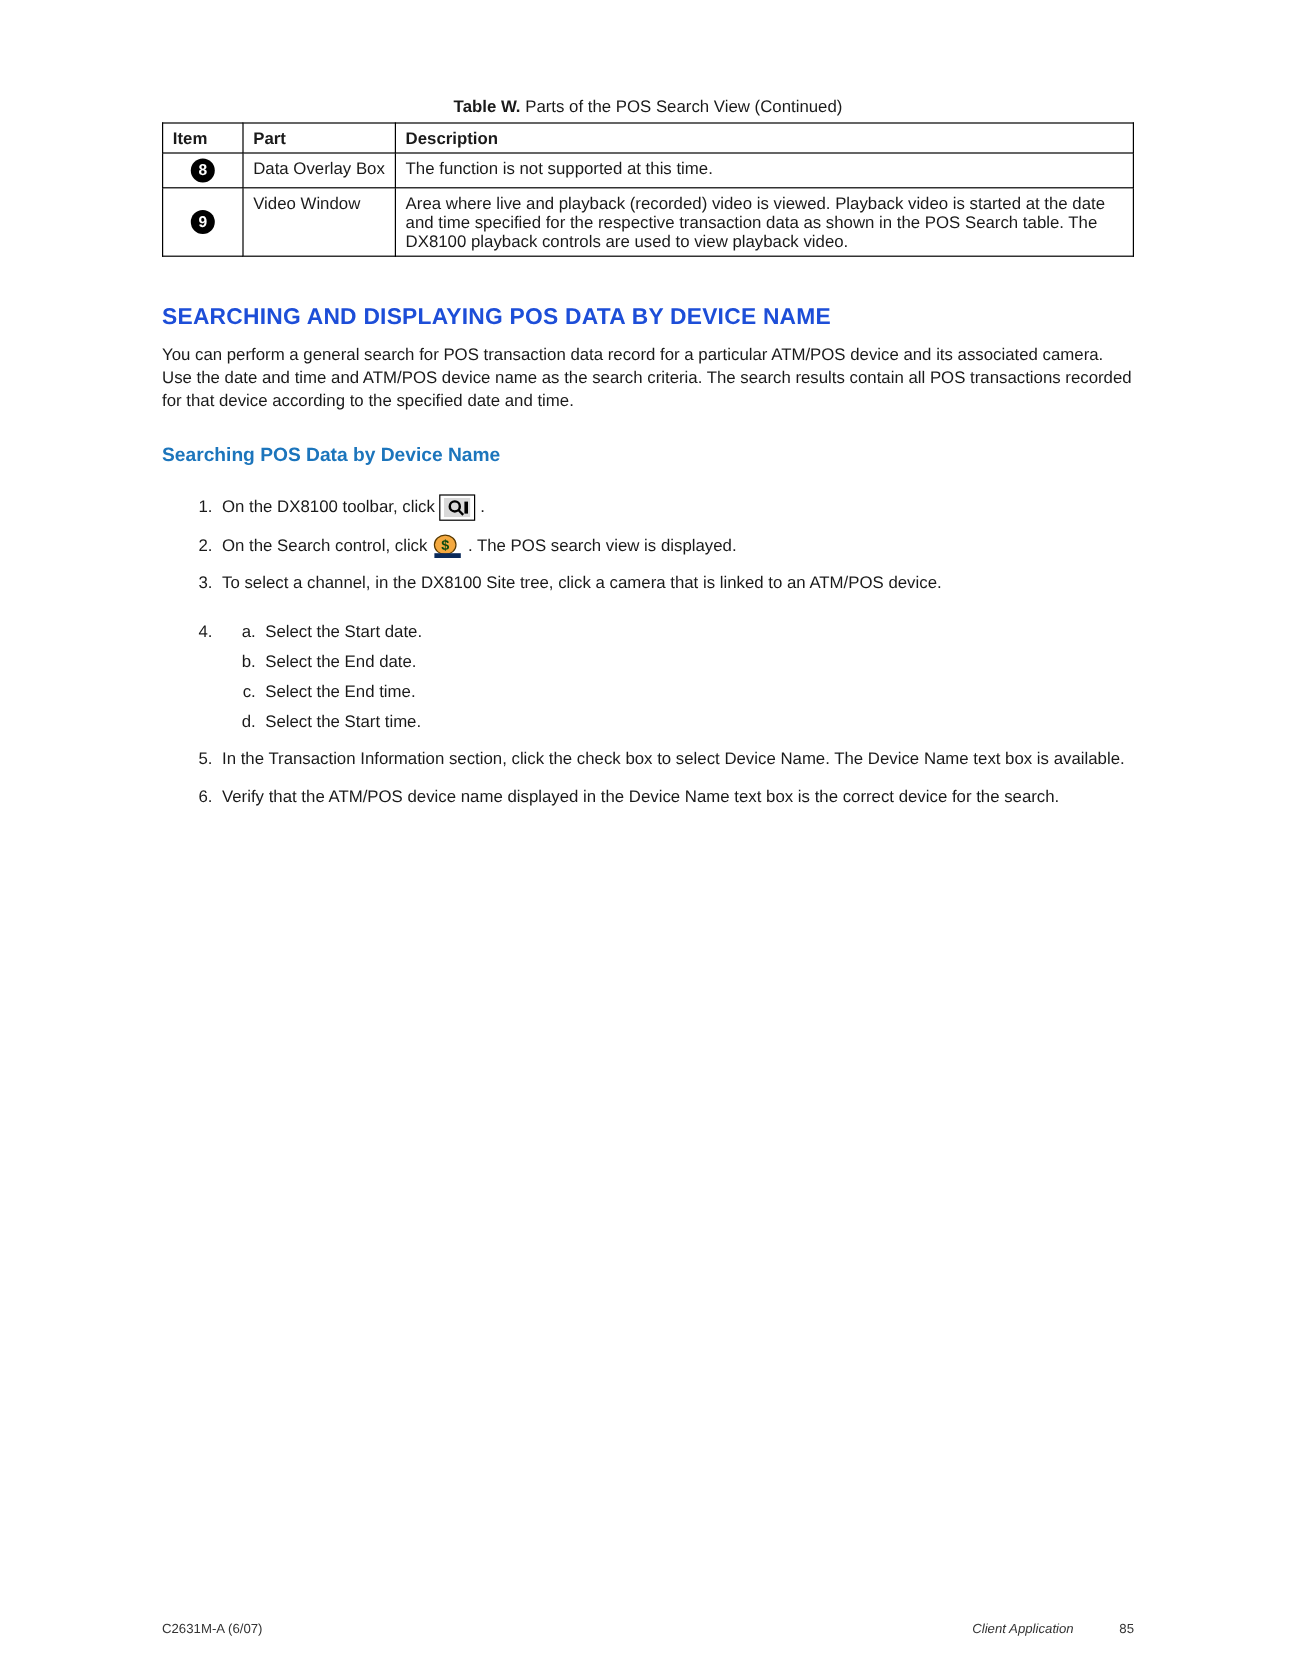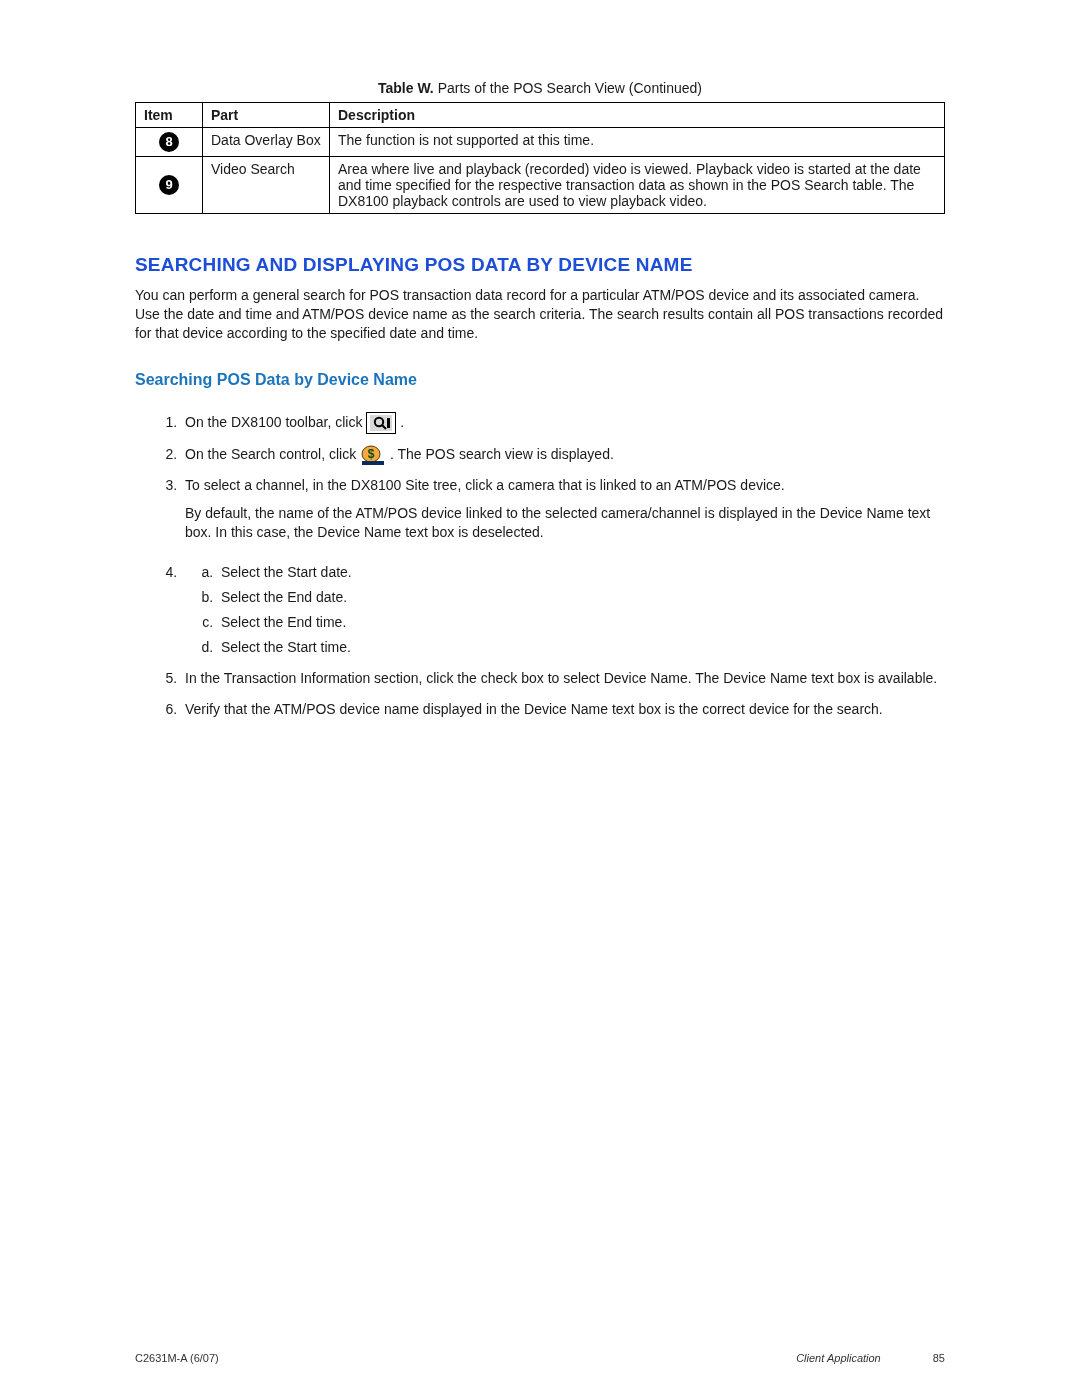--- a/index.html
+++ b/index.html
@@ -102,21 +102,21 @@
     position: absolute;
     bottom: 33px;
     left: 135px;
     right: 135px;
     font-size: 11px;
     color: #333;
     display: flex;
     justify-content: space-between;
     align-items: baseline;
   }
-  .footer .right { display: flex; gap: 52px; align-items: baseline; }
+  .footer .right { display: flex; gap: 38px; align-items: baseline; }
   .footer .section-name { font-style: italic; }
 </style>
 </head>
 <body>
 
 <div class="page">
 
   <div class="table-caption">
     <b>Table W.</b>
     <span>Parts of the POS Search View (Continued)</span>
@@ -135,21 +135,21 @@
         <td class="item-col">
           <span class="item-badge">8</span>
         </td>
         <td class="part-col">Data Overlay Box</td>
         <td>The function is not supported at this time.</td>
       </tr>
       <tr>
         <td class="item-col">
           <span class="item-badge">9</span>
         </td>
-        <td class="part-col">Video Search</td>
+        <td class="part-col">Video Window</td>
         <td>Area where live and playback (recorded) video is viewed. Playback video is started at the date and time specified for the respective transaction data as shown in the POS Search table. The DX8100 playback controls are used to view playback video.</td>
       </tr>
     </tbody>
   </table>
 
   <h1 class="section">SEARCHING AND DISPLAYING POS DATA BY DEVICE NAME</h1>
 
   <p class="body">You can perform a general search for POS transaction data record for a particular ATM/POS device and its associated camera. Use the date and time and ATM/POS device name as the search criteria. The search results contain all POS transactions recorded for that device according to the specified date and time.</p>
 
   <h2 class="subsection">Searching POS Data by Device Name</h2>
@@ -174,21 +174,20 @@
         <svg class="icon-svg" width="26" height="20" viewBox="0 0 26 20">
           <ellipse cx="11" cy="9" rx="9" ry="8" fill="#f4a940" stroke="#5a3a00" stroke-width="1"></ellipse>
           <text x="11" y="13" text-anchor="middle" font-size="12" font-weight="bold" fill="#0a4a10" font-family="Arial">$</text>
           <rect x="2" y="16" width="22" height="4" fill="#0a2a5a"></rect>
         </svg>
       </span>
       <span>. The POS search view is displayed.</span>
     </li>
     <li>
       <span>To select a channel, in the DX8100 Site tree, click a camera that is linked to an ATM/POS device.</span>
-      <p class="body" style="margin-top:8px;">By default, the name of the ATM/POS device linked to the selected camera/channel is displayed in the Device Name text box. In this case, the Device Name text box is deselected.</p>
     </li>
     <li>
       <ol class="substeps">
         <li>Select the Start date.</li>
         <li>Select the End date.</li>
         <li>Select the End time.</li>
         <li>Select the Start time.</li>
       </ol>
     </li>
     <li>In the Transaction Information section, click the check box to select Device Name. The Device Name text box is available.</li>

